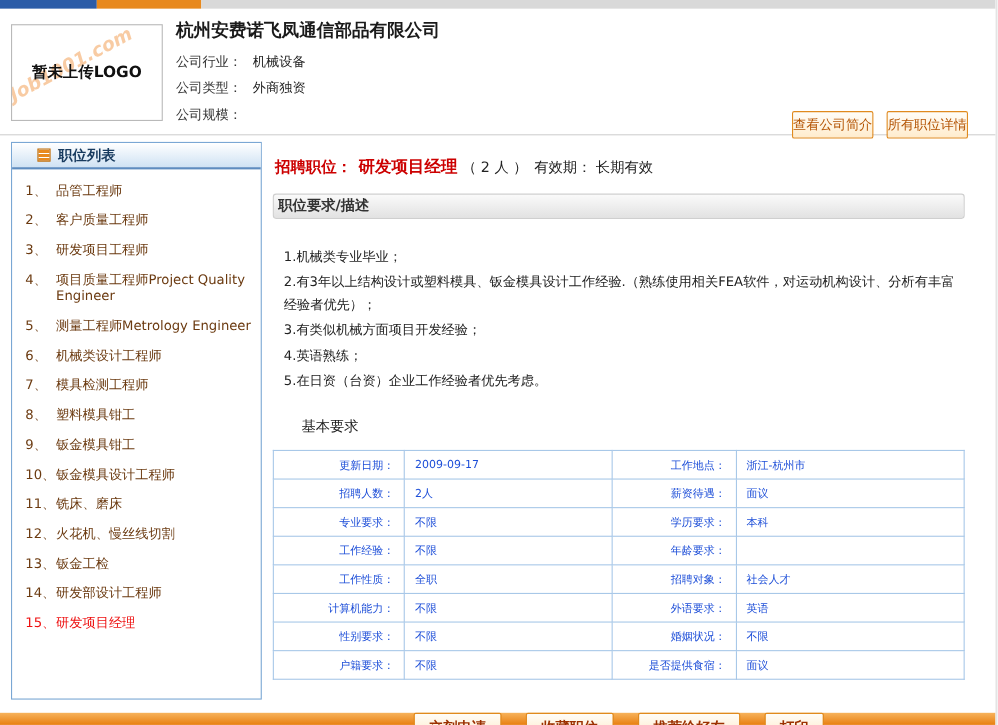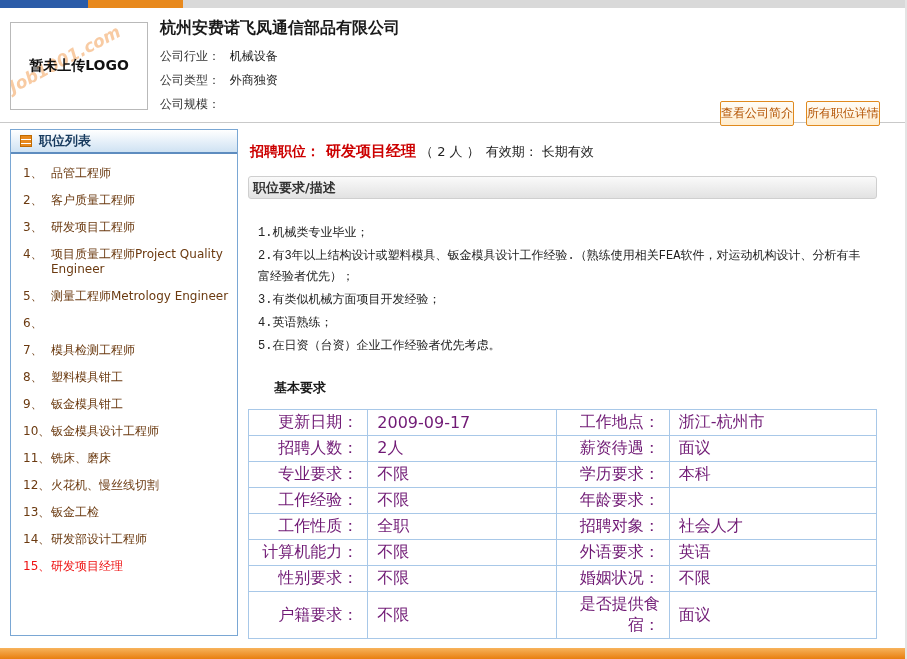--- a/index.html
+++ b/index.html
@@ -49,21 +49,21 @@
     color:#9c3000; font-weight:bold; font-size:13px; padding:3px 13px; border-radius:2px;
     cursor:pointer; font-family:inherit;
   }
 
   
   .content { display:flex; height:526px; border-top:1px solid #c9c9c9; padding:6px 0 0 10px; }
 
   
   .sidebar { width:228px; border:1px solid #7aa7d4; background:#fff; height:calc(100% - 12px); flex-shrink:0; }
   .sidebar-header {
-    height:24px; display:flex; align-items:center; gap:7px; padding-left:9px;
+    height:24px; display:flex; align-items:center; gap:7px; padding-left:23px;
     background:linear-gradient(#ffffff,#cfe2f3); border-bottom:2px solid #5e8cbf;
     font-weight:bold; color:#173a5e; font-size:13px;
   }
   .list-icon {
     width:12px; height:12px; border:1px solid #c06a00;
     background:repeating-linear-gradient(180deg,#e8891d 0 3px,#ffffff 3px 4px);
     display:inline-block;
   }
   .side-list { padding:6px 4px; }
   .side-item { display:flex; padding:6px 2px 6px 8px; color:#6b3a10; cursor:pointer; line-height:15px; }
@@ -78,28 +78,28 @@
   .jh-title { color:#cc0000; font-weight:bold; font-size:15px; margin-right:4px; }
   .jh-count { color:#222; font-size:13px; margin-right:6px; }
   .jh-vlabel { color:#222; font-size:13px; margin-right:4px; }
   .jh-vvalue { color:#222; font-size:13px; }
 
   .section-bar {
     height:23px; line-height:21px; background:linear-gradient(#fafafa,#e2e2e2);
     border:1px solid #cfcfcf; border-radius:3px; font-weight:bold; color:#333;
     padding-left:4px; margin-bottom:16px; font-size:13px;
   }
-  .desc { padding:8px 6px 0 10px; line-height:21px; color:#222; margin-bottom:22px;font-family:Liberation Mono, monospace; }
+  .desc { padding:8px 6px 0 10px; line-height:21px; color:#222; margin-bottom:22px; }
   .desc .line { margin-bottom:2px; }
 
-  .basic-header { font-weight:bold; font-size:13px; color:#1a1a1a; margin:6px 0 12px 26px; }
+  .basic-header { font-weight:normal; font-size:13px; color:#1a1a1a; margin:6px 0 12px 26px; }
 
   table.req-table { width:100%; border-collapse:collapse; }
   table.req-table td {
-    border:1px solid #a8c8e8; height:26px; padding:2px 9px; font-size:16px; color:#701a75;
+    border:1px solid #a8c8e8; height:26px; padding:2px 9px; font-size:10px; color:#1d4ed8;
     background:#fff;
   }
   td.l { text-align:right; width:19%; }
   td.v { text-align:left; width:30%; }
   td.l2 { text-align:right; width:18%; }
   td.v2 { text-align:left; width:33%; }
 
   .action-row { margin-top:30px; display:flex; justify-content:center; gap:22px; }
 
   
@@ -165,20 +165,21 @@
         <div class="side-item">
             <span class="num">4、</span>
             <span class="lab">项目质量工程师Project Quality Engineer</span>
           </div>
         <div class="side-item">
             <span class="num">5、</span>
             <span class="lab">测量工程师Metrology Engineer</span>
           </div>
         <div class="side-item">
             <span class="num">6、</span>
+            <span class="lab">机械类设计工程师</span>
           </div>
         <div class="side-item">
             <span class="num">7、</span>
             <span class="lab">模具检测工程师</span>
           </div>
         <div class="side-item">
             <span class="num">8、</span>
             <span class="lab">塑料模具钳工</span>
           </div>
         <div class="side-item">

